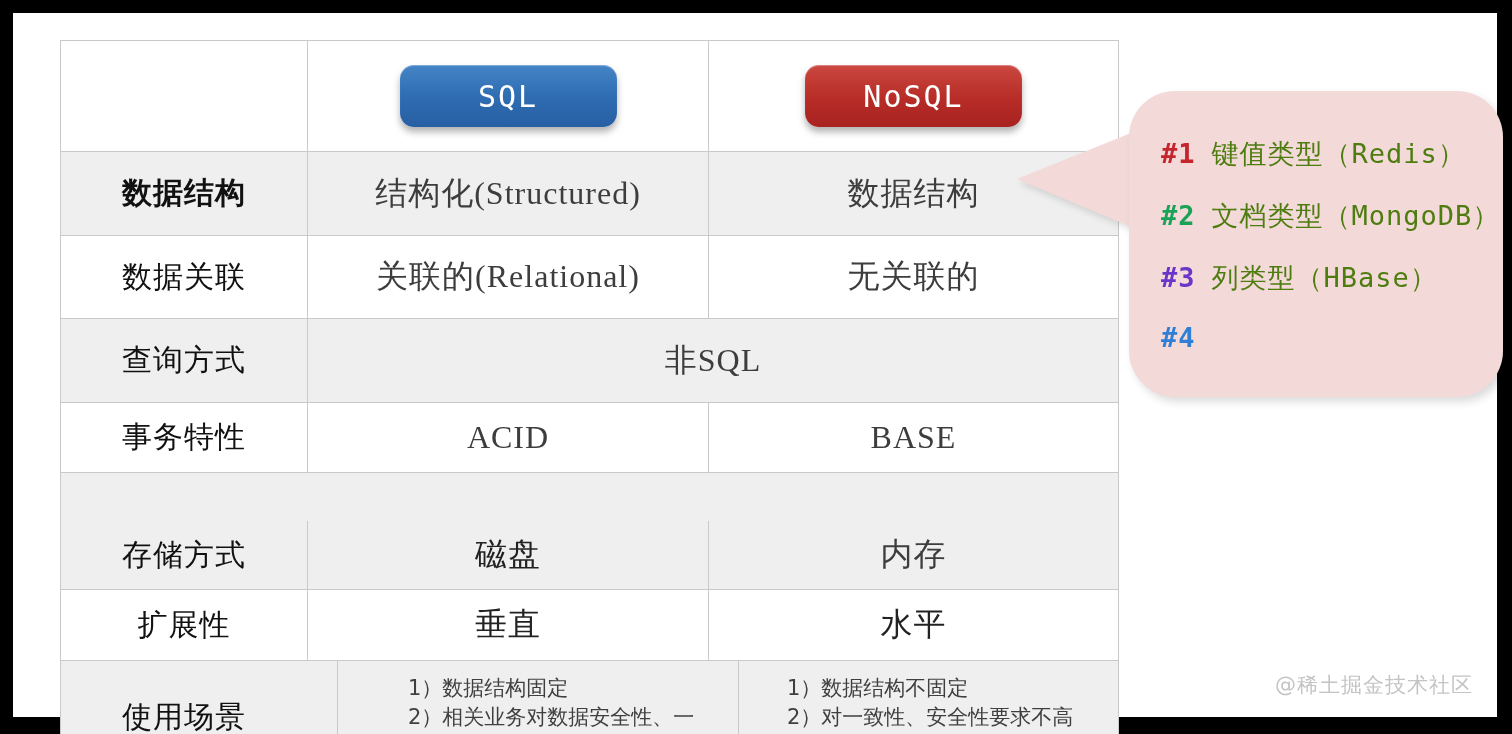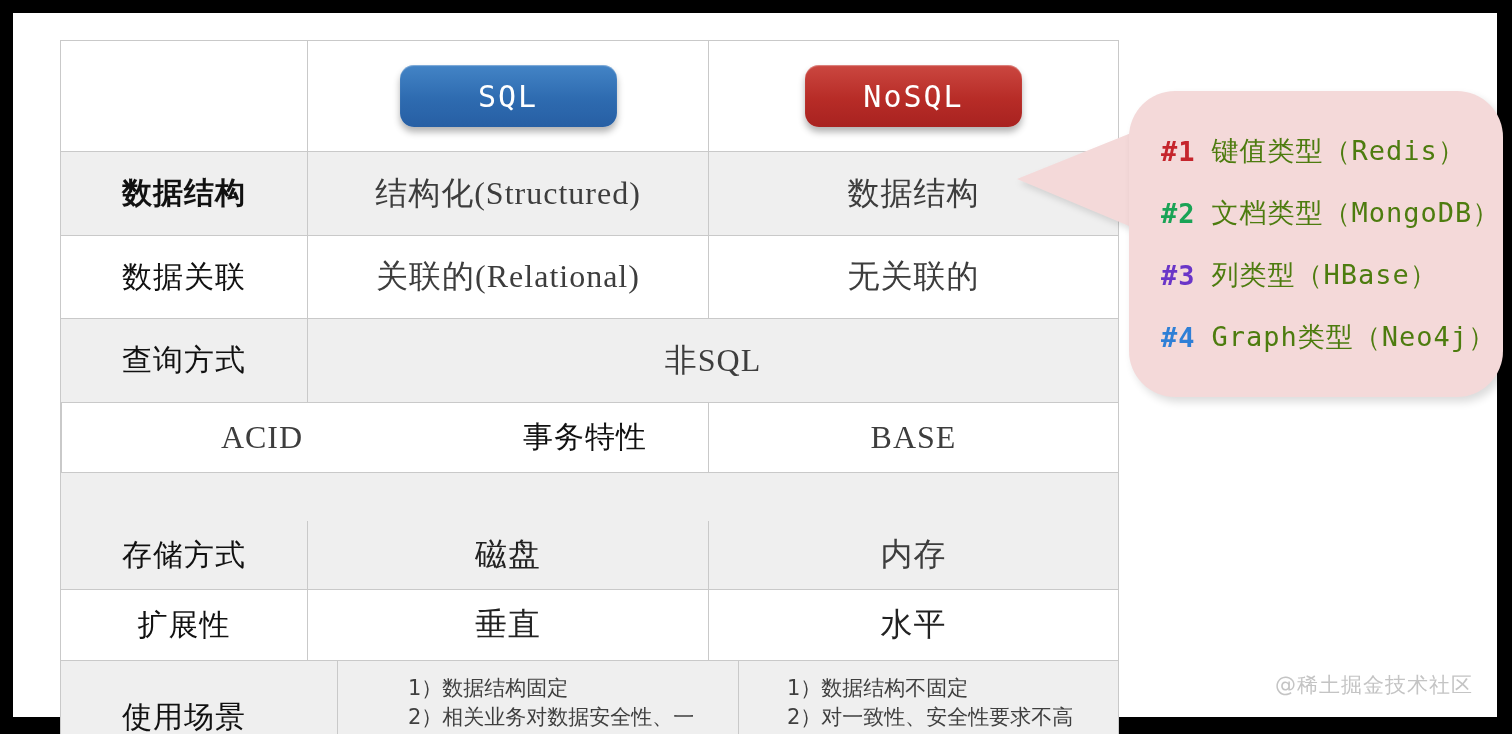--- a/index.html
+++ b/index.html
@@ -121,22 +121,22 @@
       <div class="cell c2 h-b val">关联的(Relational)</div>
       <div class="cell c3 h-b val">无关联的</div>
     </div>
 
     <div class="row gray">
       <div class="cell c1 h-a rowlabel">查询方式</div>
       <div class="cell c3 h-a val">非SQL</div>
     </div>
 
     <div class="row">
+      <div class="cell c1 h-c rowlabel">事务特性</div>
       <div class="cell c2 h-c val">ACID</div>
-      <div class="cell c1 h-c rowlabel">事务特性</div>
       <div class="cell c3 h-c val">BASE</div>
     </div>
 
     <div class="row gray">
       <div class="cell c1 h-d rowlabel">存储方式</div>
       <div class="cell c2 h-d val dark">磁盘</div>
       <div class="cell c3 h-d val">内存</div>
     </div>
 
     <div class="row">
@@ -168,19 +168,18 @@
     <div class="citem">
       <span class="ctag" style="color: rgb(26, 163, 86);">#2</span>
       <span class="ctext">文档类型（MongoDB）</span>
     </div>
     <div class="citem">
       <span class="ctag" style="color: rgb(106, 53, 200);">#3</span>
       <span class="ctext">列类型（HBase）</span>
     </div>
     <div class="citem">
       <span class="ctag" style="color: rgb(47, 127, 214);">#4</span>
-      <span class="ctext">Graph类型（Neo4j）</span>
     </div>
   </div>
 
   <div class="watermark">@稀土掘金技术社区</div>
 
 </div>
 
 </body></html>

